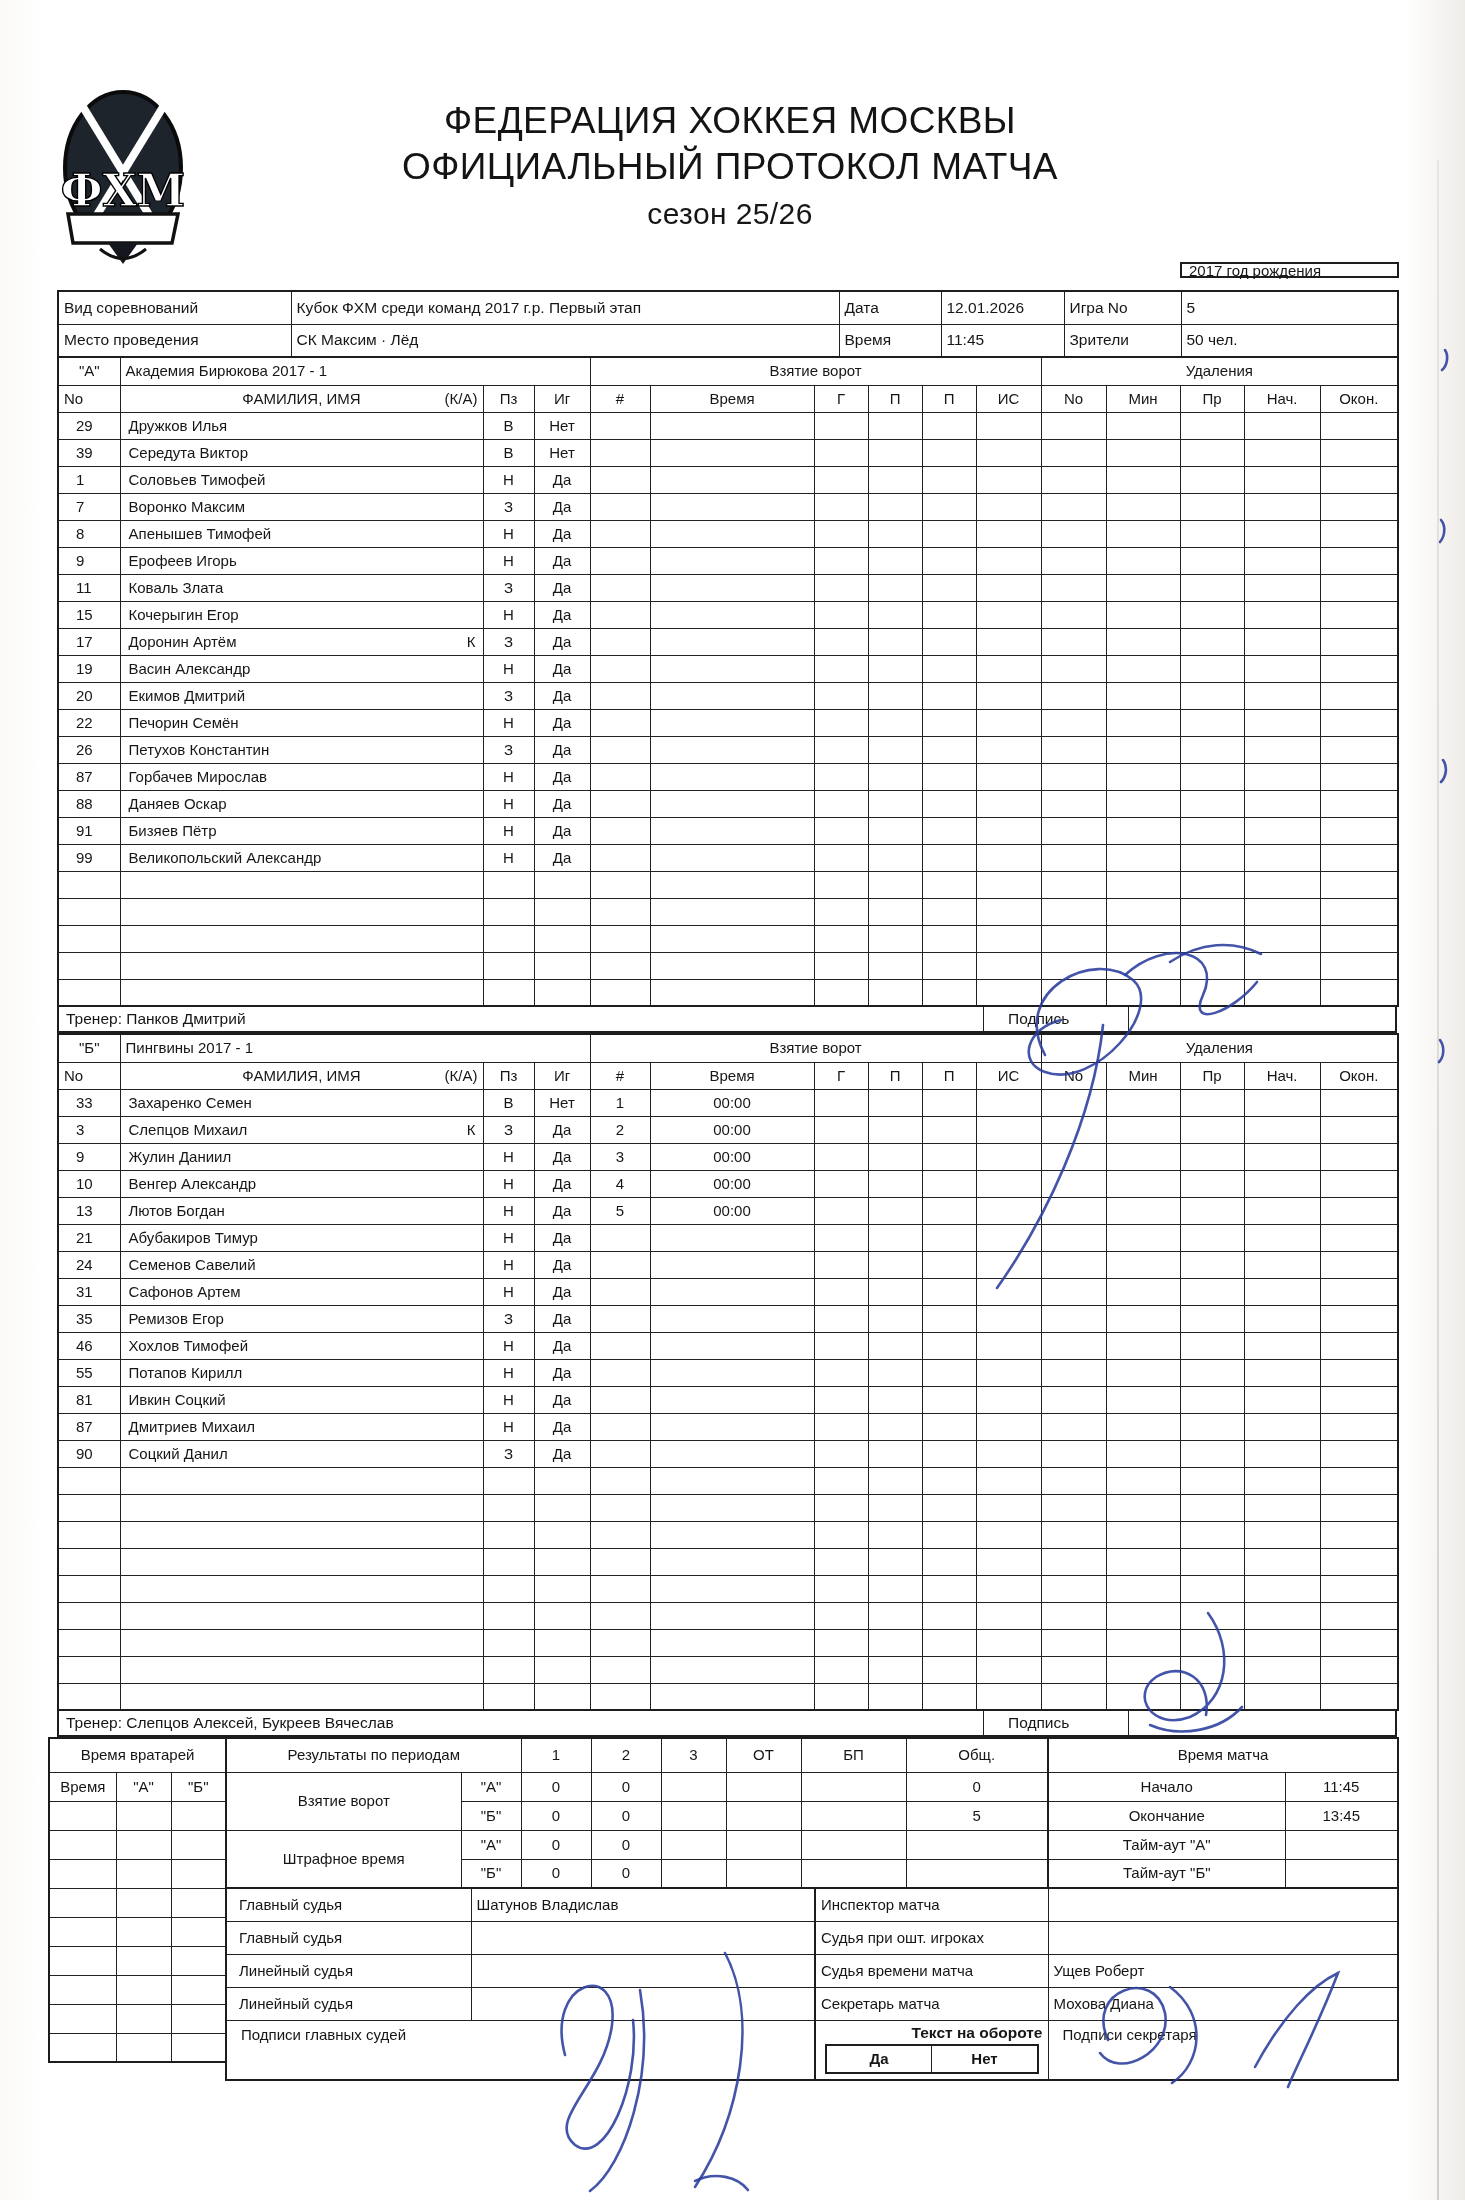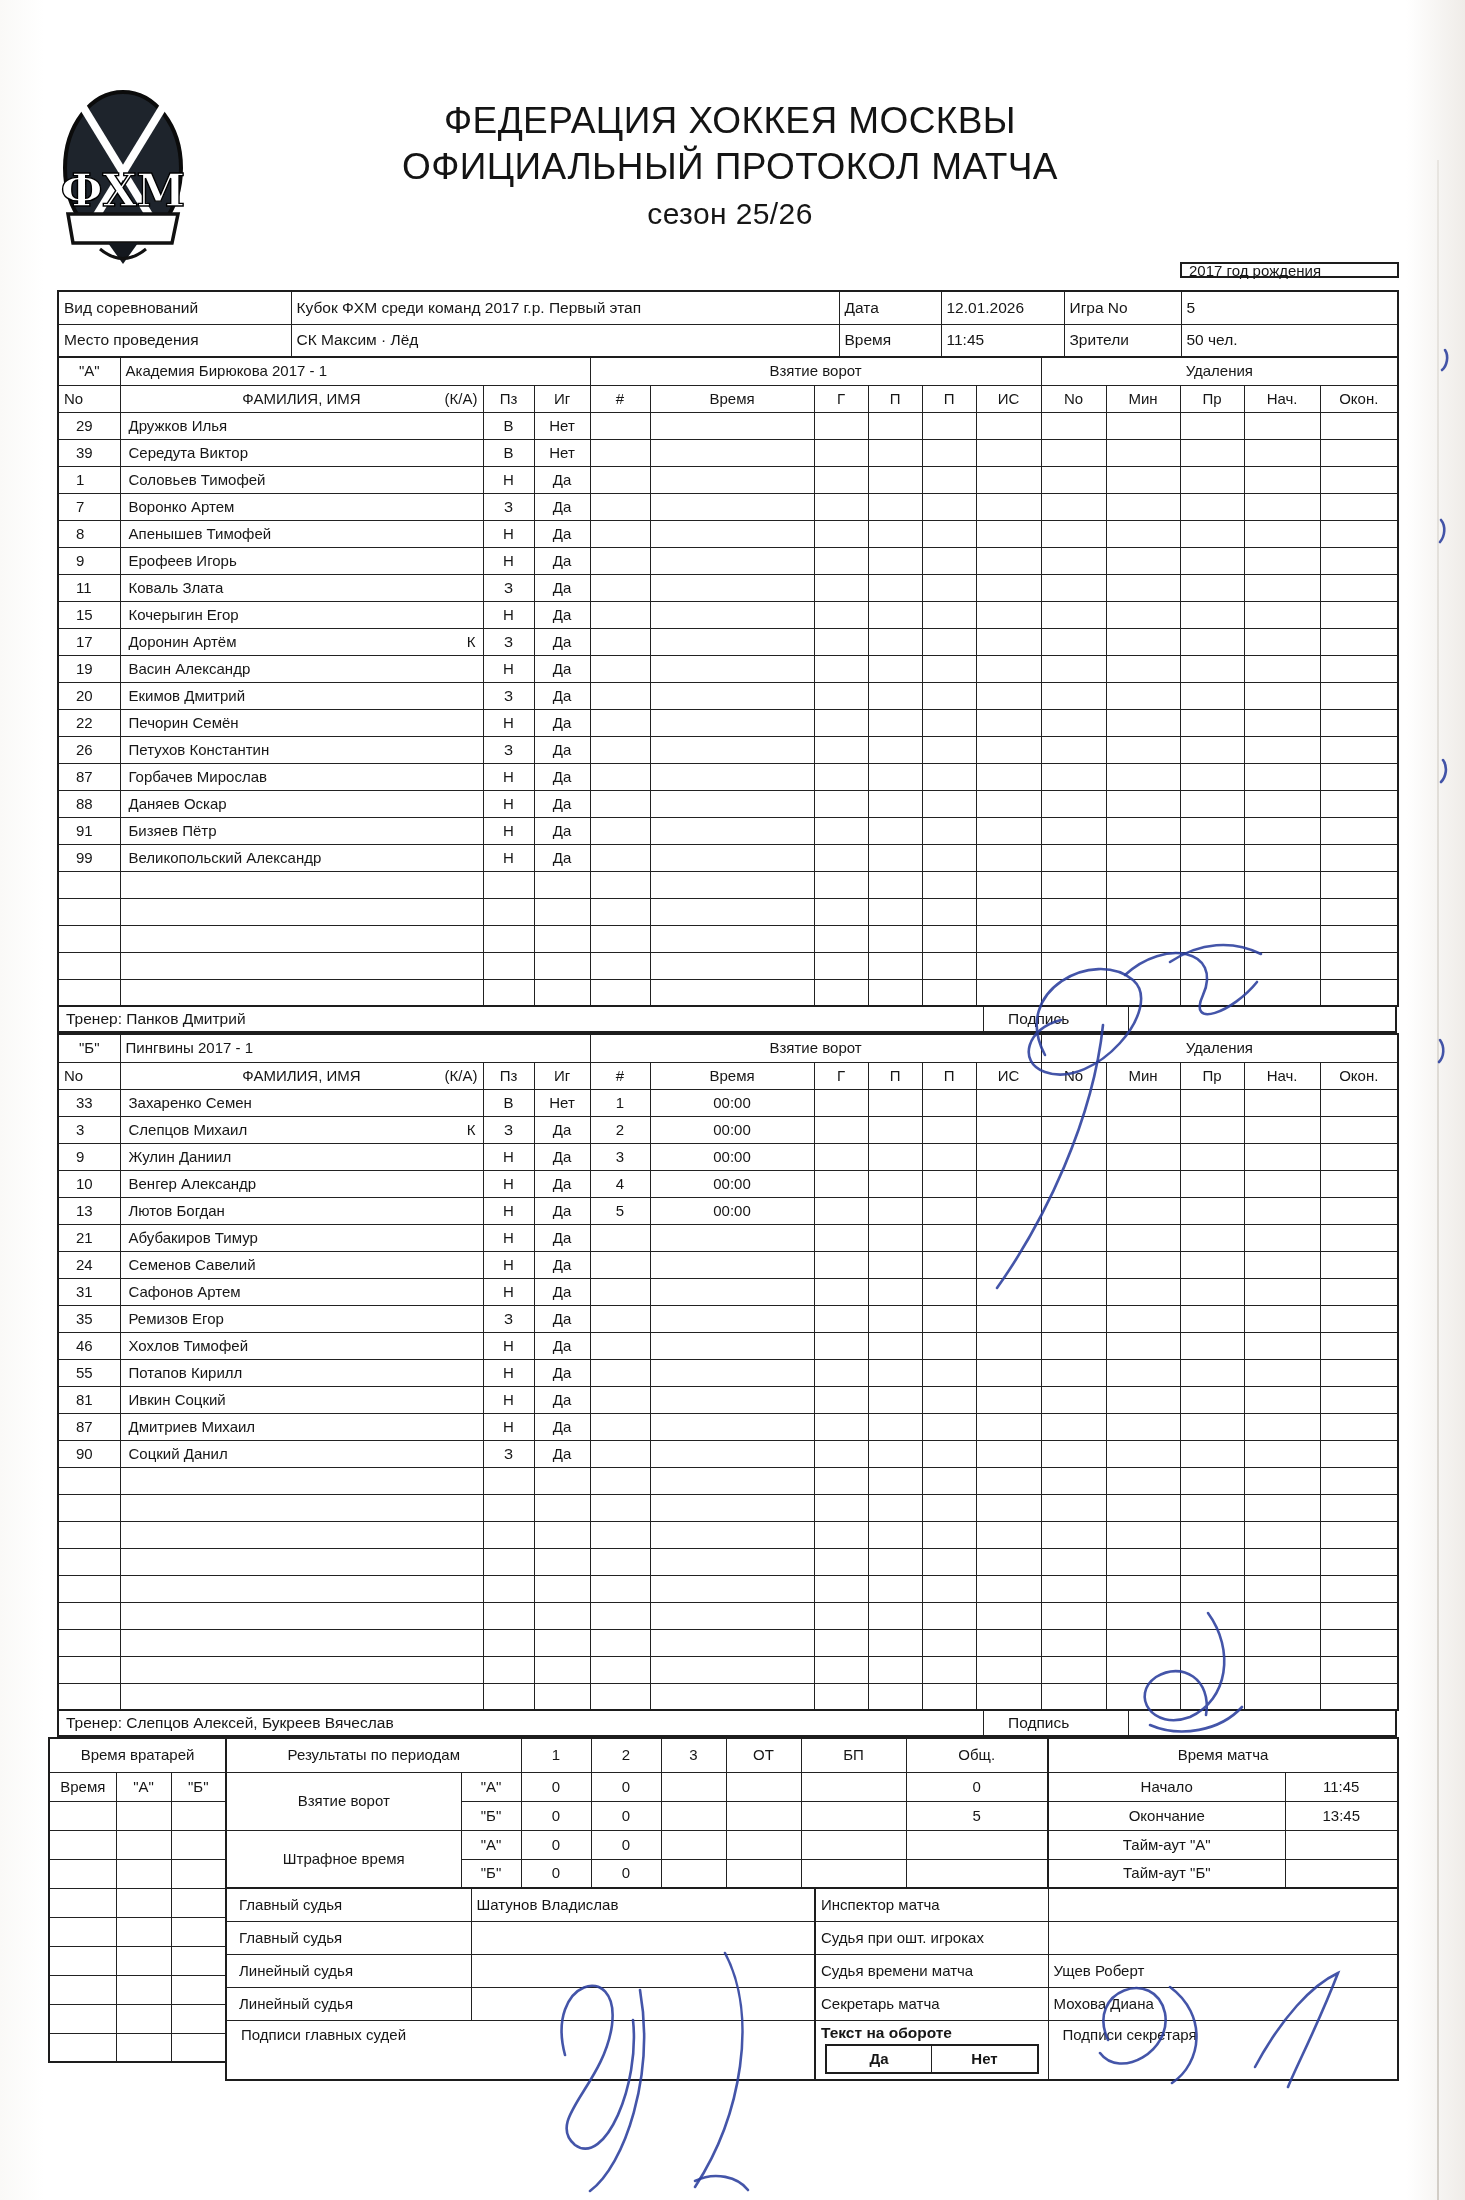--- a/index.html
+++ b/index.html
@@ -40,21 +40,21 @@
   .coach-rest{width:266px}
   
   .hdr34{height:34px}
   .r29{height:29px}
   .r33{height:33px}
   .r60{height:60px}
   .judgelbl{padding-left:12px}
   .bold{font-weight:normal}
   .topleft{vertical-align:top;padding-top:6px;padding-left:14px}
   .yn-wrap{vertical-align:top;padding-top:3px}
-  .yn-title{text-align:left;font-weight:bold;font-size:15.5px;margin-top:1px}
+  .yn-title{text-align:right;font-weight:bold;font-size:15.5px;margin-top:1px}
   .yn-table{margin:3px auto 0 auto;border:2px solid #1d1d1d;width:214px}
   .yn-table td{height:28px;text-align:center;font-weight:bold}
   
   .sig{position:absolute;pointer-events:none}
   .sig path{fill:none;stroke:#2a3d9d;stroke-width:2.6;stroke-linecap:round;opacity:.88}
   .page-edge{position:absolute;left:1437px;top:160px;width:2px;height:2040px;
              background:linear-gradient(#e4e1dc,#c9c4bc);opacity:.8}
 </style>
 </head>
 <body>
@@ -204,21 +204,21 @@
           <td></td>
           <td></td>
           <td></td>
           <td></td>
           <td></td>
           <td></td>
         </tr>
 
         <tr>
           <td class="c-no">7</td>
-          <td class="c-name"><span>Воронко Артем</span><span class="ka"></span></td>
+          <td class="c-name"><span>Воронко Максим</span><span class="ka"></span></td>
           <td class="center">З</td>
           <td class="center">Да</td>
           <td class="center"></td>
           <td class="center"></td>
           <td></td>
           <td></td>
           <td></td>
           <td></td>
           <td></td>
           <td></td>

